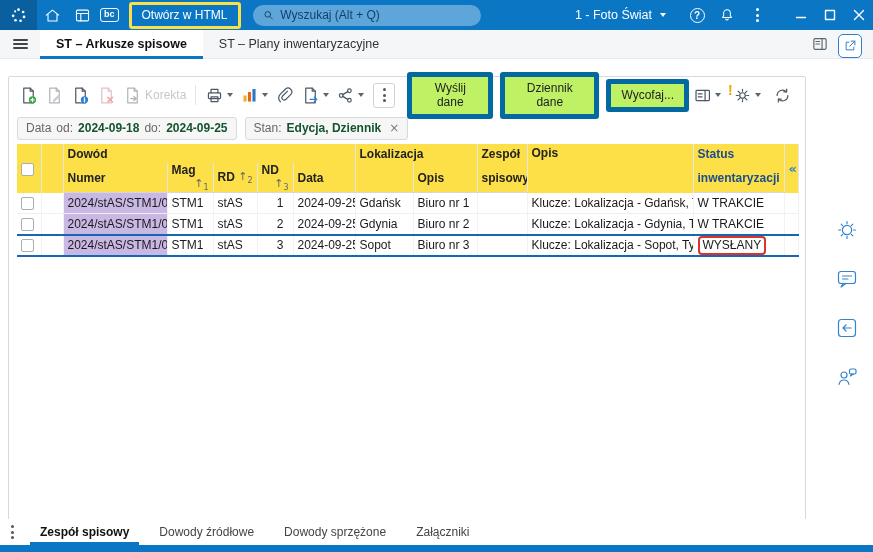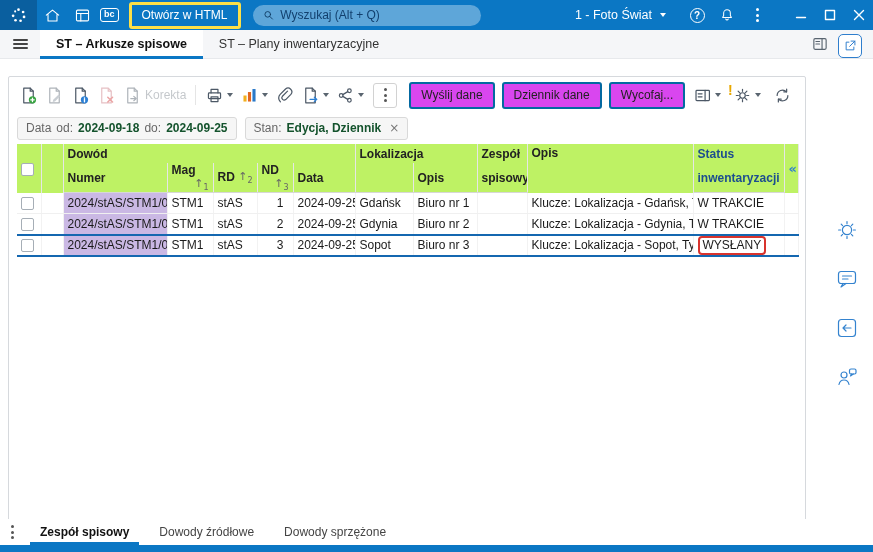--- a/index.html
+++ b/index.html
@@ -55,38 +55,38 @@
   .toolbar{height:36px;display:flex;align-items:center;padding:0 7px;gap:1px;flex:none}
   .icon-btn{height:27px;display:flex;align-items:center;justify-content:center;padding:0 3px;
             color:#4c5866;background:none;border:none;cursor:pointer;gap:2px}
   .icon-btn.disabled{opacity:.45;cursor:default}
   .korekta-label{font-size:12px;color:#7d858d;margin-left:1px}
   .tb-sep{width:1px;height:20px;background:#e5e5e5;margin:0 5px;flex:none}
   .dd2{width:0;height:0;border-left:3.2px solid transparent;border-right:3.2px solid transparent;
        border-top:4px solid #5a6570;display:inline-block;margin-left:1px}
   .kebab-box{width:24px;height:25px;border:1px solid #d2d2d2;border-radius:3px;display:flex;
              align-items:center;justify-content:center;margin:0 5px;color:#555;cursor:pointer;background:#fff}
-  .action-btn{background:#d946ef;border:2px solid #0369a1;border-radius:3px;color:#222;cursor:pointer;
+  .action-btn{background:#bef264;border:5px solid #0369a1;border-radius:3px;color:#222;cursor:pointer;
               font:12px "Liberation Sans","DejaVu Sans",sans-serif;padding:4.5px 10px;margin-left:6px}
   .tb-right{margin-left:auto;display:flex;align-items:center;gap:6px;padding-right:3px}
   .gear-wrap{position:relative;display:flex;align-items:center}
   .warn-badge{position:absolute;left:-5px;top:-3px;color:var(--warn);font-weight:bold;font-size:14px;line-height:1}
 
   
   .filter-row{height:30px;display:flex;align-items:center;gap:8px;padding:0 8px;flex:none}
   .chip{display:flex;align-items:center;gap:5px;background:#f6f6f6;border:1px solid #d9d9d9;
         border-radius:3px;padding:3.5px 8px;font-size:12px;color:#666}
   .chip b{color:#14532d}
   .chip-x{color:#777;margin-left:3px;cursor:pointer;font-family:"DejaVu Sans",sans-serif;font-size:12px}
 
   
   .table-wrap{flex:1;padding:1px 6px 0 8px;overflow:hidden}
   table{border-collapse:collapse;table-layout:fixed;width:781px;font-size:12px;color:#1a1a1a}
   th,td{padding:0 4px;height:21px;overflow:hidden;white-space:nowrap;text-align:left;font-weight:normal}
-  thead th{background:#bef264;font-weight:bold;color:#222;border-right:1px solid #e6e6e6;cursor:pointer}
+  thead th{background:#fde047;font-weight:bold;color:#222;border-right:1px solid #e6e6e6;cursor:pointer}
   thead tr.group th{height:19px}
   thead tr.cols th{border-bottom:1px solid #d7d7d7}
   thead th.vtop{vertical-align:top;padding-top:2px}
   thead th.status-h{color:#1c4d8f}
   tbody td{border-bottom:1px solid #f0f0f0;border-right:1px solid #f2f2f2}
   td.numer{background:var(--numer)}
   td.num{text-align:right;padding-right:9px}
   tr.selected td{border-top:2px solid var(--selborder);border-bottom:2px solid var(--selborder)}
   .sort{float:right;color:#666;font-weight:normal;font-size:11px;font-family:"DejaVu Sans",sans-serif}
   .sort sub{font-size:8px}
@@ -463,20 +463,23 @@
     </div>
     <div class="btab active">
       <span>Zespół spisowy</span>
     </div>
     <div class="btab">
       <span>Dowody źródłowe</span>
     </div>
     <div class="btab">
       <span>Dowody sprzężone</span>
     </div>
+    <div class="btab">
+      <span>Załączniki</span>
+    </div>
   </nav>
   <div class="bottom-strip"></div>
 
   <div class="side-icons">
     <div class="side-icon">
       <svg width="24" height="24" viewBox="0 0 24 24" class="thin">
         <circle class="s" cx="12" cy="12" r="4.6"></circle>
         <path class="s" d="M12 3.6v2M12 18.4v2M3.6 12h2M18.4 12h2M6.2 6.2l1.4 1.4M16.4 16.4l1.4 1.4M6.2 17.8l1.4-1.4M16.4 7.6l1.4-1.4"></path>
       </svg>
     </div>

